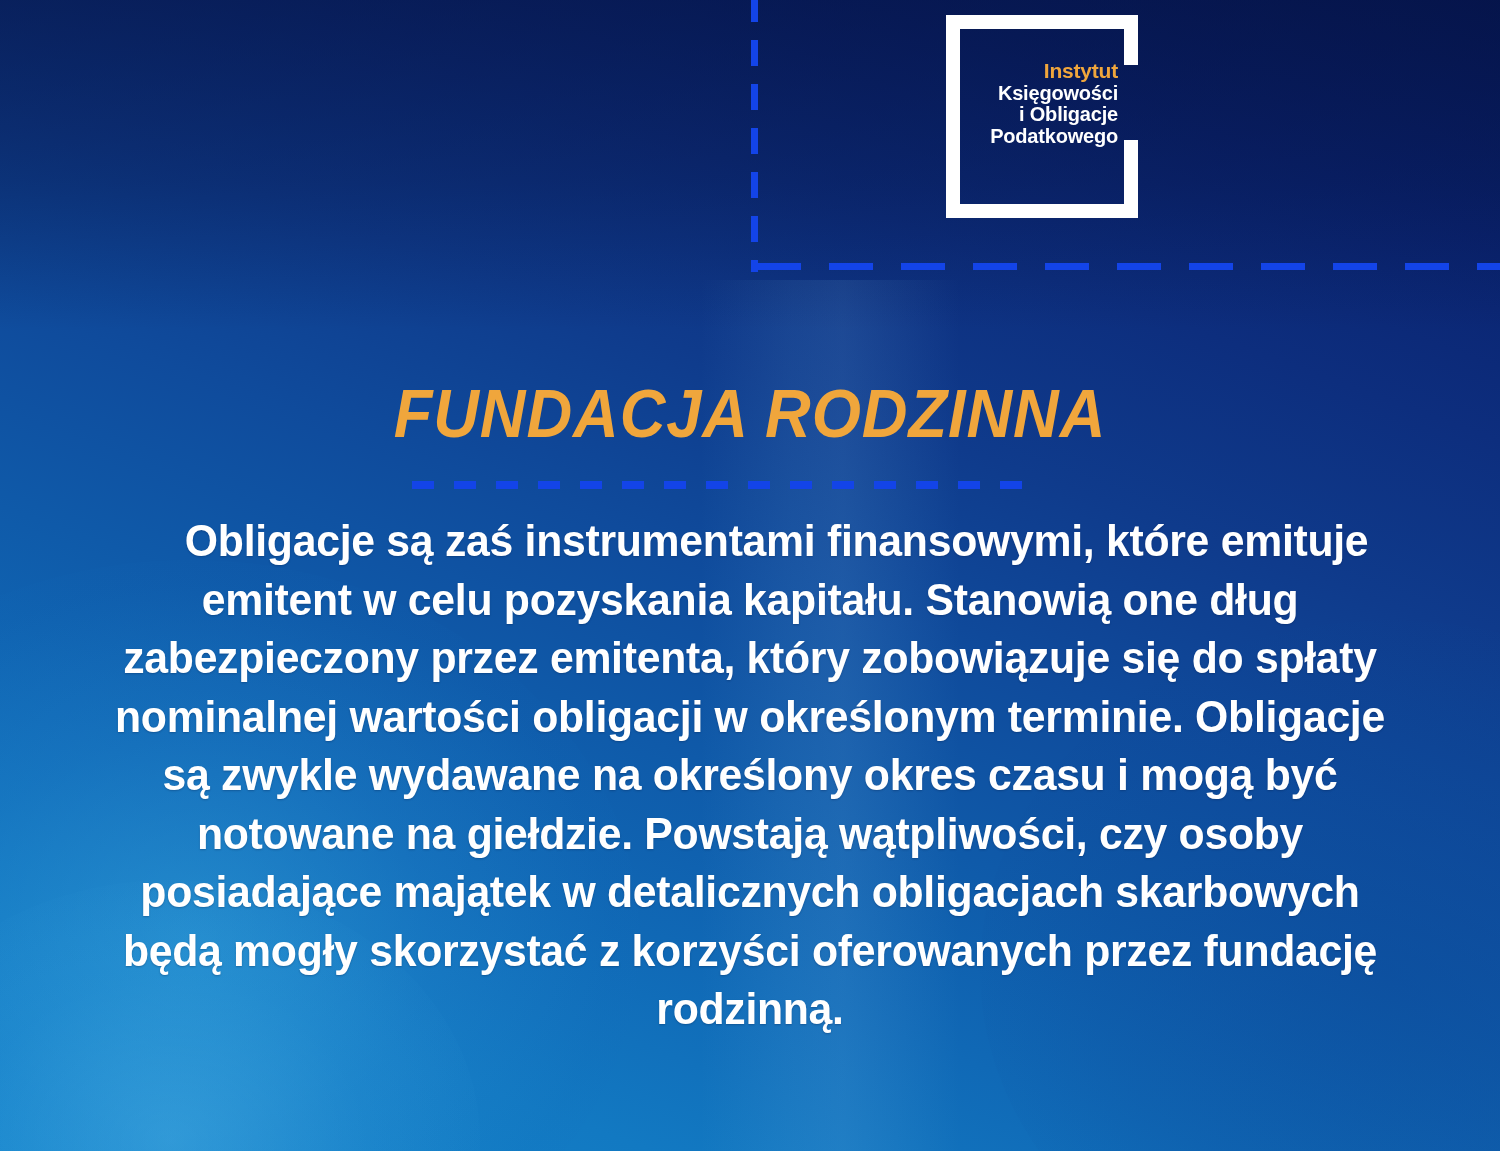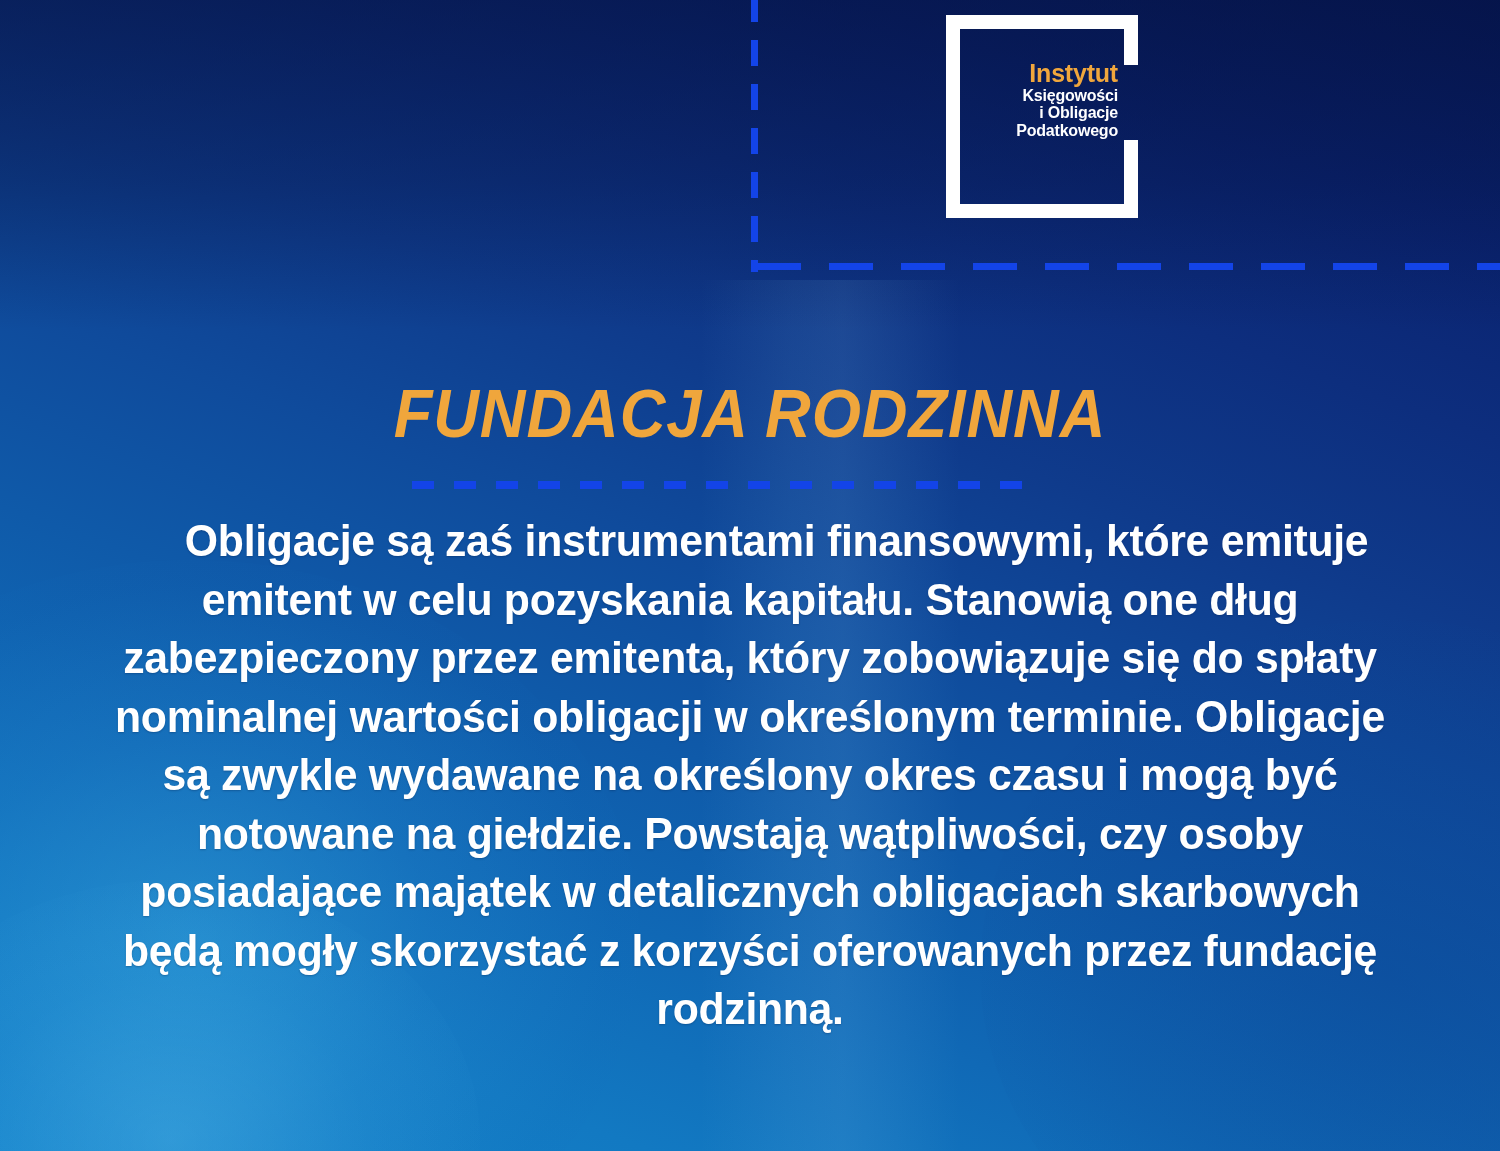--- a/index.html
+++ b/index.html
@@ -133,26 +133,26 @@
   .logo-wordmark-block {
     position: absolute;
     left: 10px;
     top: 52px;
     width: 168px;
     text-align: right;
     line-height: 1.08;
   }
   .logo-line {
     display: block;
-    font-size: 16px;
+    font-size: 20px;
     font-weight: bold;
     color: #ffffff;
     letter-spacing: -0.2px;
   }
-  .logo-line.accent { color: #f0a63c; font-size: 25px; }
+  .logo-line.accent { color: #f0a63c; font-size: 21px; }
 
   .logo-ikidp {
     position: absolute;
     left: 176px;
     top: 36px;
     font-size: 84px;
     font-weight: bold;
     color: #f0a63c;
     letter-spacing: -1.5px;
     line-height: 1;

